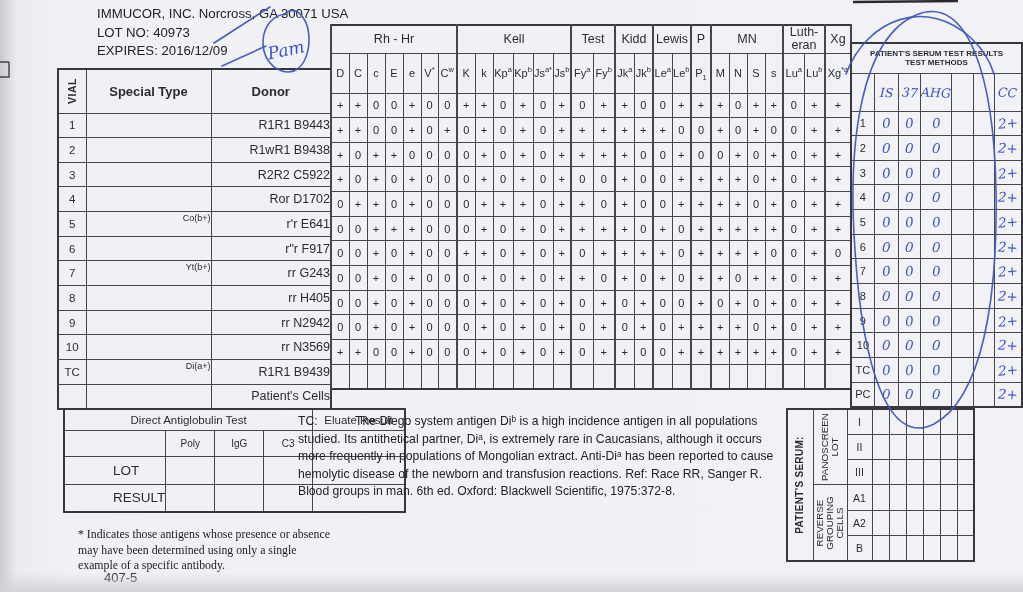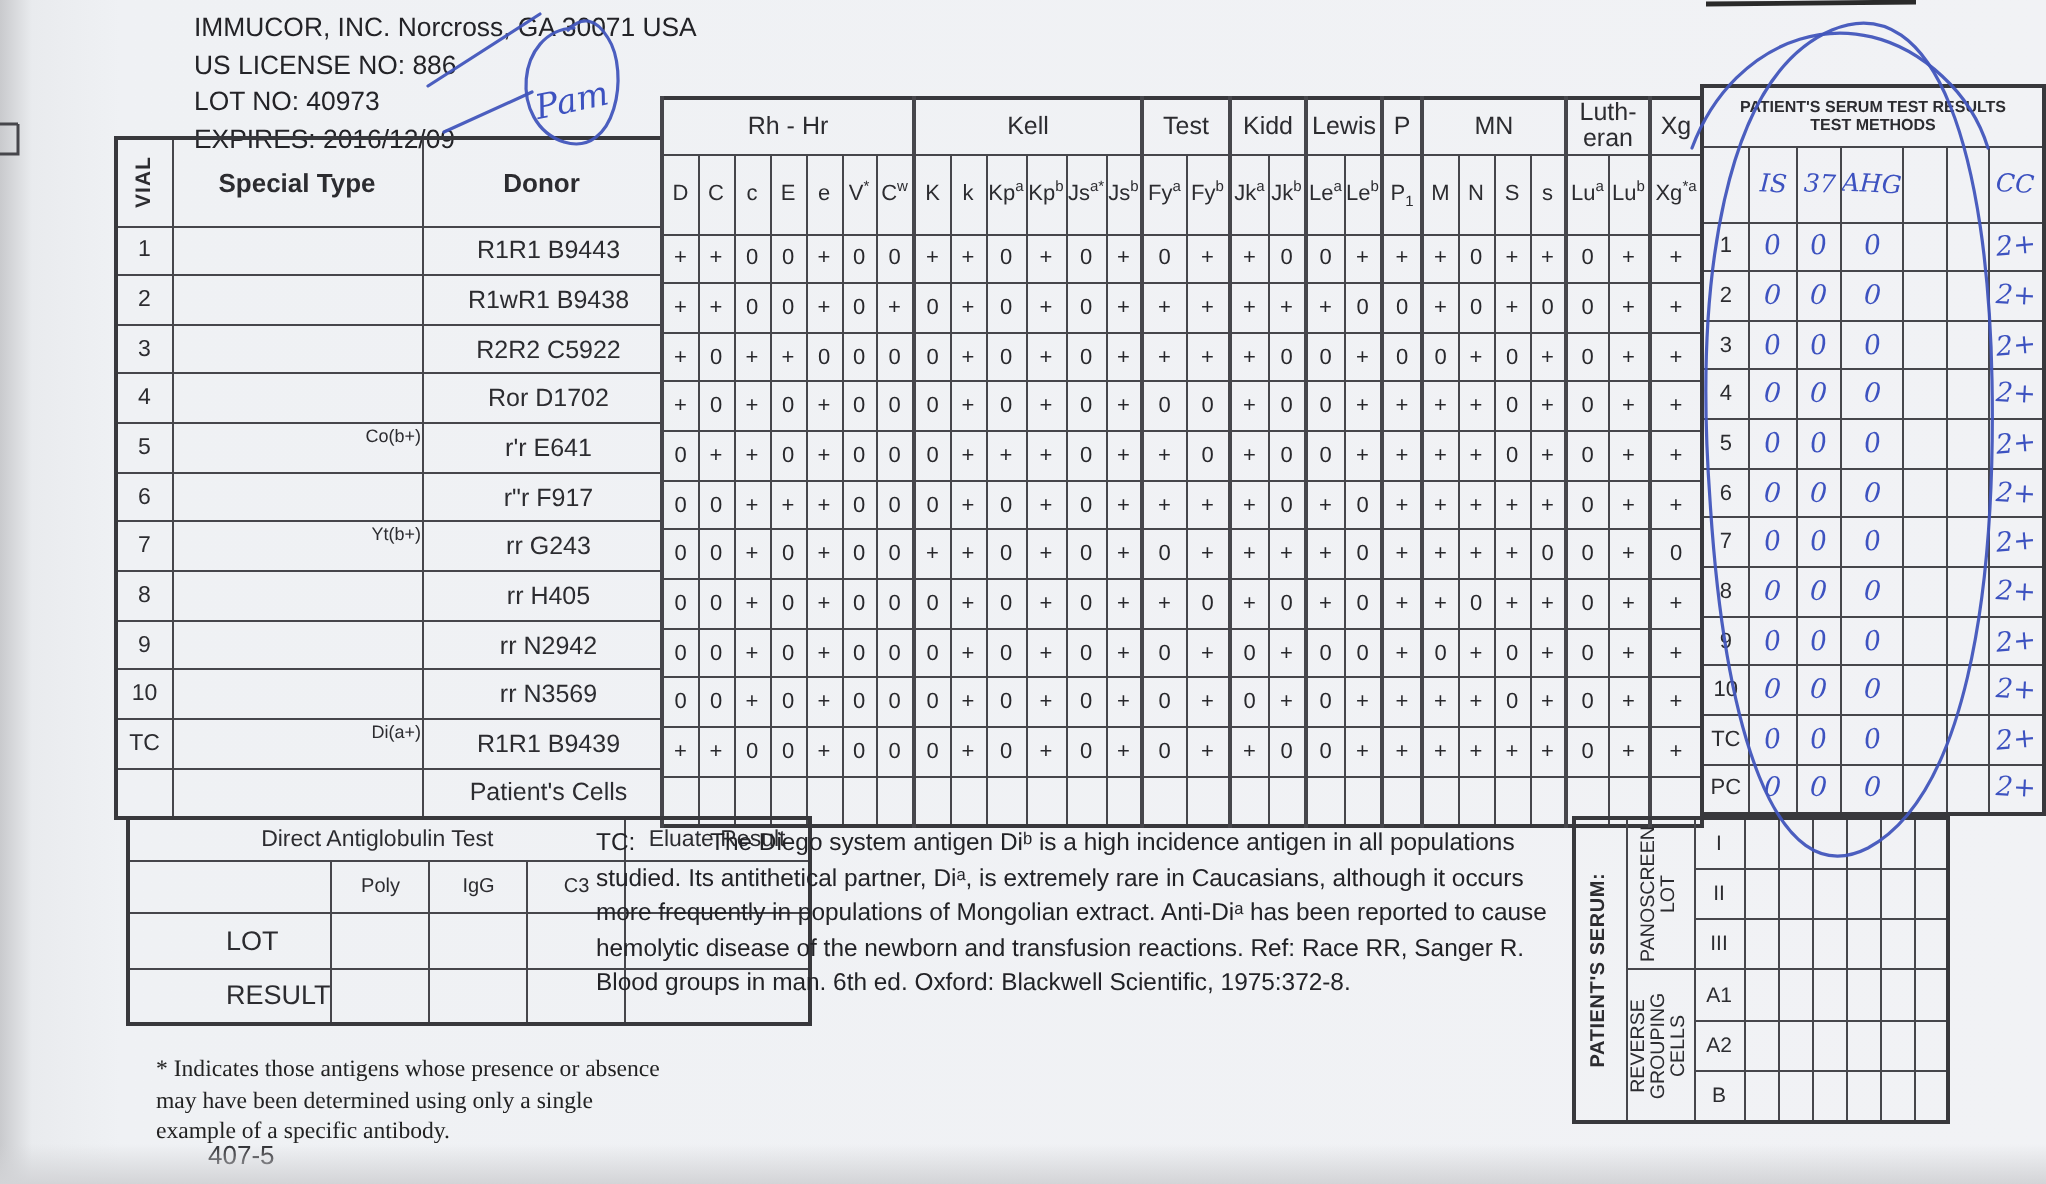--- a/index.html
+++ b/index.html
@@ -18,27 +18,27 @@
 
   
   #hdr { position:absolute; left:97px; top:5px; font-size:13.2px; line-height:18.6px; color:#232327; }
 
   
   #leftTable { left:57px; top:68px; }
   #leftTable th { height:44px; font-weight:bold; font-size:13px; }
   #leftTable tbody tr { height:24.66px; }
   #leftTable td.vial { font-size:11.5px; }
   #leftTable td.sp { font-size:9px; text-align:right; vertical-align:top; padding:1px 0 0 3px; }
-  #leftTable td.donor { text-align:center; padding-left:7px; font-size:12.5px; }
+  #leftTable td.donor { text-align:right; padding-left:7px; font-size:12.5px; }
   .vwrap { position:relative; }
   .vwrap .vtext { position:absolute; left:50%; top:50%; transform:translate(-50%,-50%) rotate(-90deg);
     white-space:nowrap; font-weight:bold; font-size:10.5px; letter-spacing:.5px; }
 
   
-  #agTable { left:330px; top:48px; }
+  #agTable { left:330px; top:24px; }
   #agTable tr.grow th { height:28px; font-size:12.5px; border-left-width:2px; border-right-width:2px; white-space:normal; line-height:13px; }
   #agTable tr.arow th { height:40px; font-size:11px; }
   #agTable tbody tr { height:24.66px; }
   #agTable td { font-size:11px; color:#28282c; }
   #agTable .gs { border-left-width:2px; }
   sup { font-size:7.5px; vertical-align:super; line-height:0; }
   sub { font-size:7.5px; vertical-align:sub; line-height:0; }
 
   
   #resTable { left:850px; top:42px; }
@@ -83,21 +83,20 @@
   .ink { stroke:#4155bc; stroke-width:1.6; fill:none; stroke-linecap:round; opacity:.95; }
   .inktext { fill:#3d52c0; font-family:"DejaVu Serif",serif; font-style:italic; font-size:17px; }
 </style>
 </head>
 <body>
 
 <div id="page">
 
   <div id="hdr">
     <div>IMMUCOR, INC. Norcross, GA 30071  USA</div>
-    <div>US LICENSE NO:  886</div>
     <div>LOT NO:   40973</div>
     <div>EXPIRES:  2016/12/09</div>
   </div>
 
   <table id="leftTable" class="outer">
     <colgroup>
         <col style="width:28px">
         <col style="width:125px">
         <col style="width:120px">
       </colgroup>

